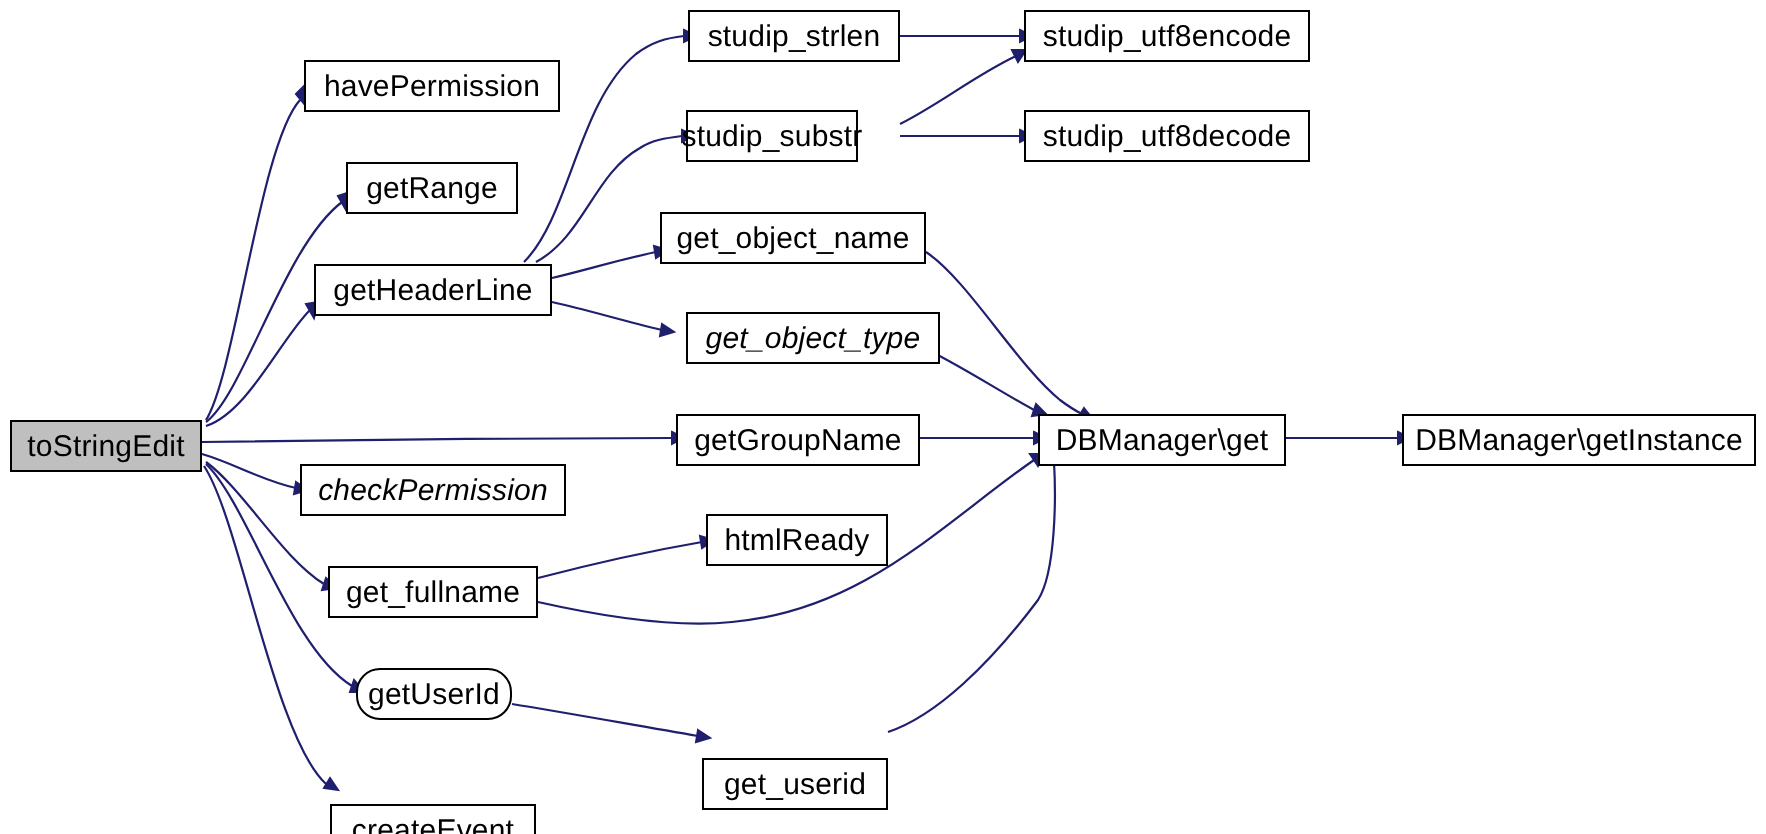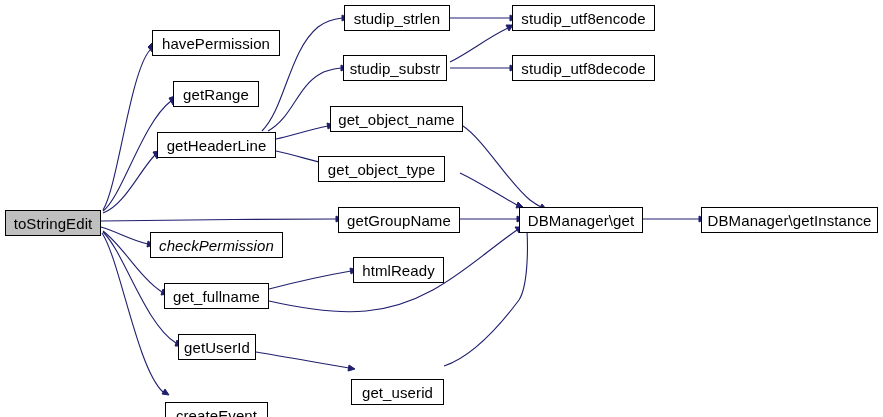--- a/index.html
+++ b/index.html
@@ -126,26 +126,26 @@
     <path d="M 643,219 C 660,219 679,219 699,219"></path>
     <polygon points="699,216 705,219 699,222"></polygon>
   </svg>
 
   <div class="node root" style="left:5px; top:210px; width:96px; height:26px;">toStringEdit</div>
   <div class="node" style="left:152px; top:30px; width:128px; height:26px;">havePermission</div>
   <div class="node" style="left:173px; top:81px; width:86px; height:26px;">getRange</div>
   <div class="node" style="left:157px; top:132px; width:119px; height:26px;">getHeaderLine</div>
   <div class="node" style="left:150px; top:232px; width:133px; height:26px;font-style:italic;">checkPermission</div>
   <div class="node" style="left:164px; top:283px; width:105px; height:26px;">get_fullname</div>
-  <div class="node" style="left:178px; top:334px; width:78px; height:26px;">getUserId</div>
+  <div class="node" style="left:178px; top:334px; width:78px; height:26px;border-radius:12px;">getUserId</div>
   <div class="node" style="left:165px; top:385px; width:103px; height:26px;margin-top:17px;">createEvent</div>
   <div class="node" style="left:344px; top:5px; width:106px; height:26px;">studip_strlen</div>
-  <div class="node" style="left:343px; top:55px; width:104px; height:26px;">studip_substr</div>
+  <div class="node" style="left:343px; top:55px; width:86px; height:26px;">studip_substr</div>
   <div class="node" style="left:330px; top:106px; width:133px; height:26px;">get_object_name</div>
-  <div class="node" style="left:318px; top:156px; width:127px; height:26px;">get_object_type</div>
+  <div class="node" style="left:343px; top:156px; width:127px; height:26px;font-style:italic;">get_object_type</div>
   <div class="node" style="left:353px; top:257px; width:91px; height:26px;">htmlReady</div>
   <div class="node" style="left:338px; top:207px; width:122px; height:26px;">getGroupName</div>
   <div class="node" style="left:351px; top:359px; width:93px; height:26px;margin-top:20px;">get_userid</div>
   <div class="node" style="left:512px; top:5px; width:143px; height:26px;">studip_utf8encode</div>
   <div class="node" style="left:512px; top:55px; width:143px; height:26px;">studip_utf8decode</div>
   <div class="node" style="left:519px; top:207px; width:124px; height:26px;">DBManager\get</div>
   <div class="node" style="left:701px; top:207px; width:177px; height:26px;">DBManager\getInstance</div>
 </div>
 
 </body></html>

